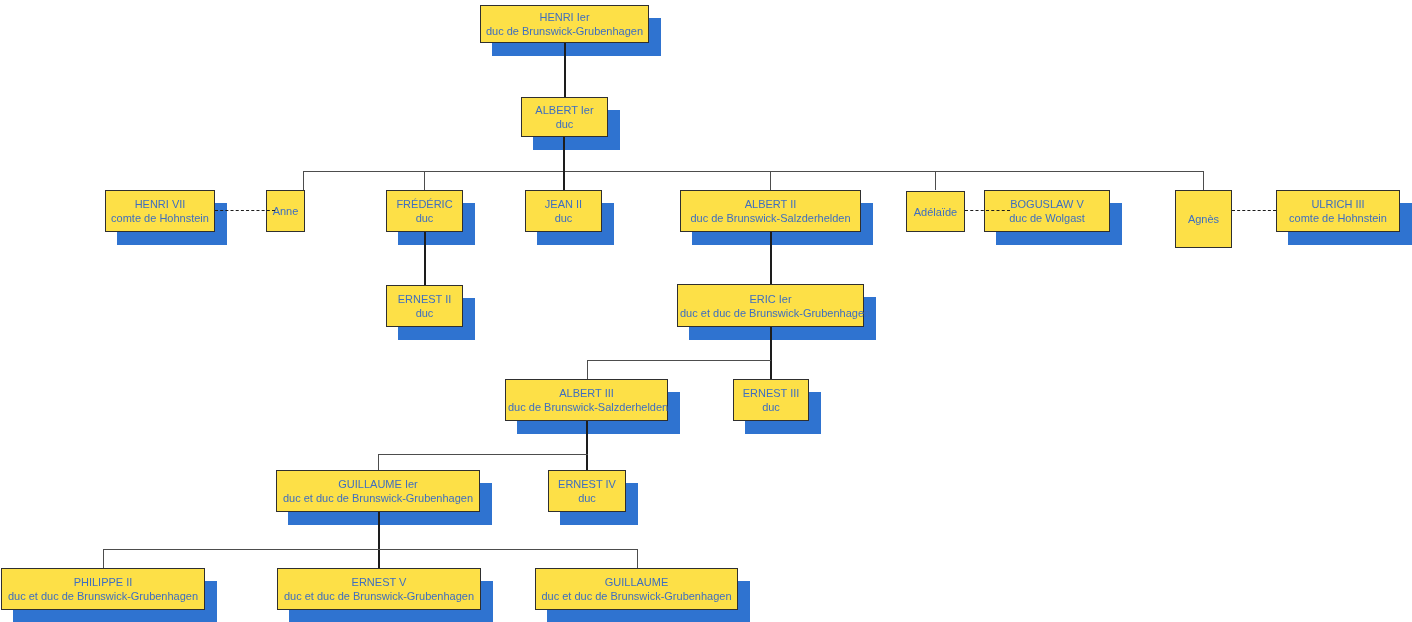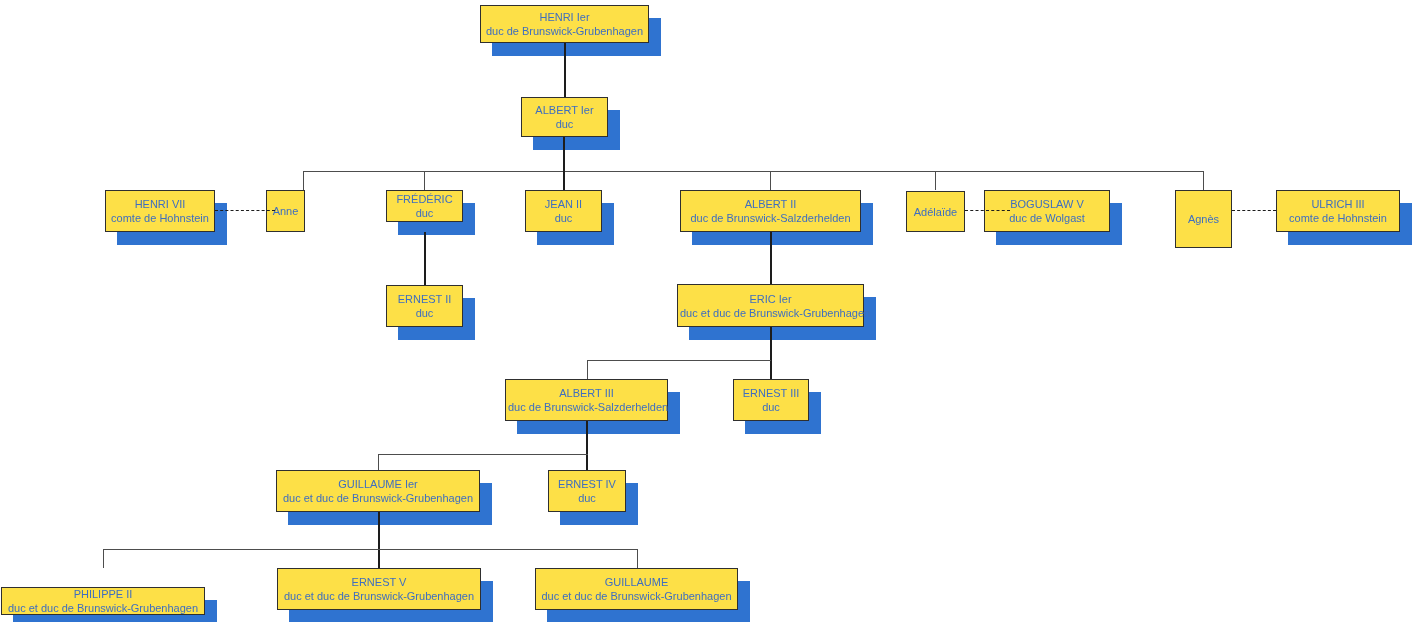--- a/index.html
+++ b/index.html
@@ -68,21 +68,21 @@
 
   <div class="node" style="left:105px;top:190px;width:110px;height:42px">
     <div class="nm">HENRI VII</div>
     <div class="ttl">comte de Hohnstein</div>
   </div>
 
   <div class="node noshadow" style="left:266px;top:190px;width:39px;height:42px">
     <div class="nm">Anne</div>
   </div>
 
-  <div class="node" style="left:386px;top:190px;width:77px;height:32px">
+  <div class="node" style="left:386px;top:190px;width:77px;height:42px">
     <div class="nm">FRÉDÉRIC</div>
     <div class="ttl">duc</div>
   </div>
 
   <div class="node" style="left:525px;top:190px;width:77px;height:42px">
     <div class="nm">JEAN II</div>
     <div class="ttl">duc</div>
   </div>
 
   <div class="node" style="left:680px;top:190px;width:181px;height:42px">
@@ -131,21 +131,21 @@
   <div class="node" style="left:276px;top:470px;width:204px;height:42px">
     <div class="nm">GUILLAUME Ier</div>
     <div class="ttl">duc et duc de Brunswick-Grubenhagen</div>
   </div>
 
   <div class="node" style="left:548px;top:470px;width:78px;height:42px">
     <div class="nm">ERNEST IV</div>
     <div class="ttl">duc</div>
   </div>
 
-  <div class="node" style="left:1px;top:587px;width:204px;height:28px">
+  <div class="node" style="left:1px;top:568px;width:204px;height:42px">
     <div class="nm">PHILIPPE II</div>
     <div class="ttl">duc et duc de Brunswick-Grubenhagen</div>
   </div>
 
   <div class="node" style="left:277px;top:568px;width:204px;height:42px">
     <div class="nm">ERNEST V</div>
     <div class="ttl">duc et duc de Brunswick-Grubenhagen</div>
   </div>
 
   <div class="node" style="left:535px;top:568px;width:203px;height:42px">

